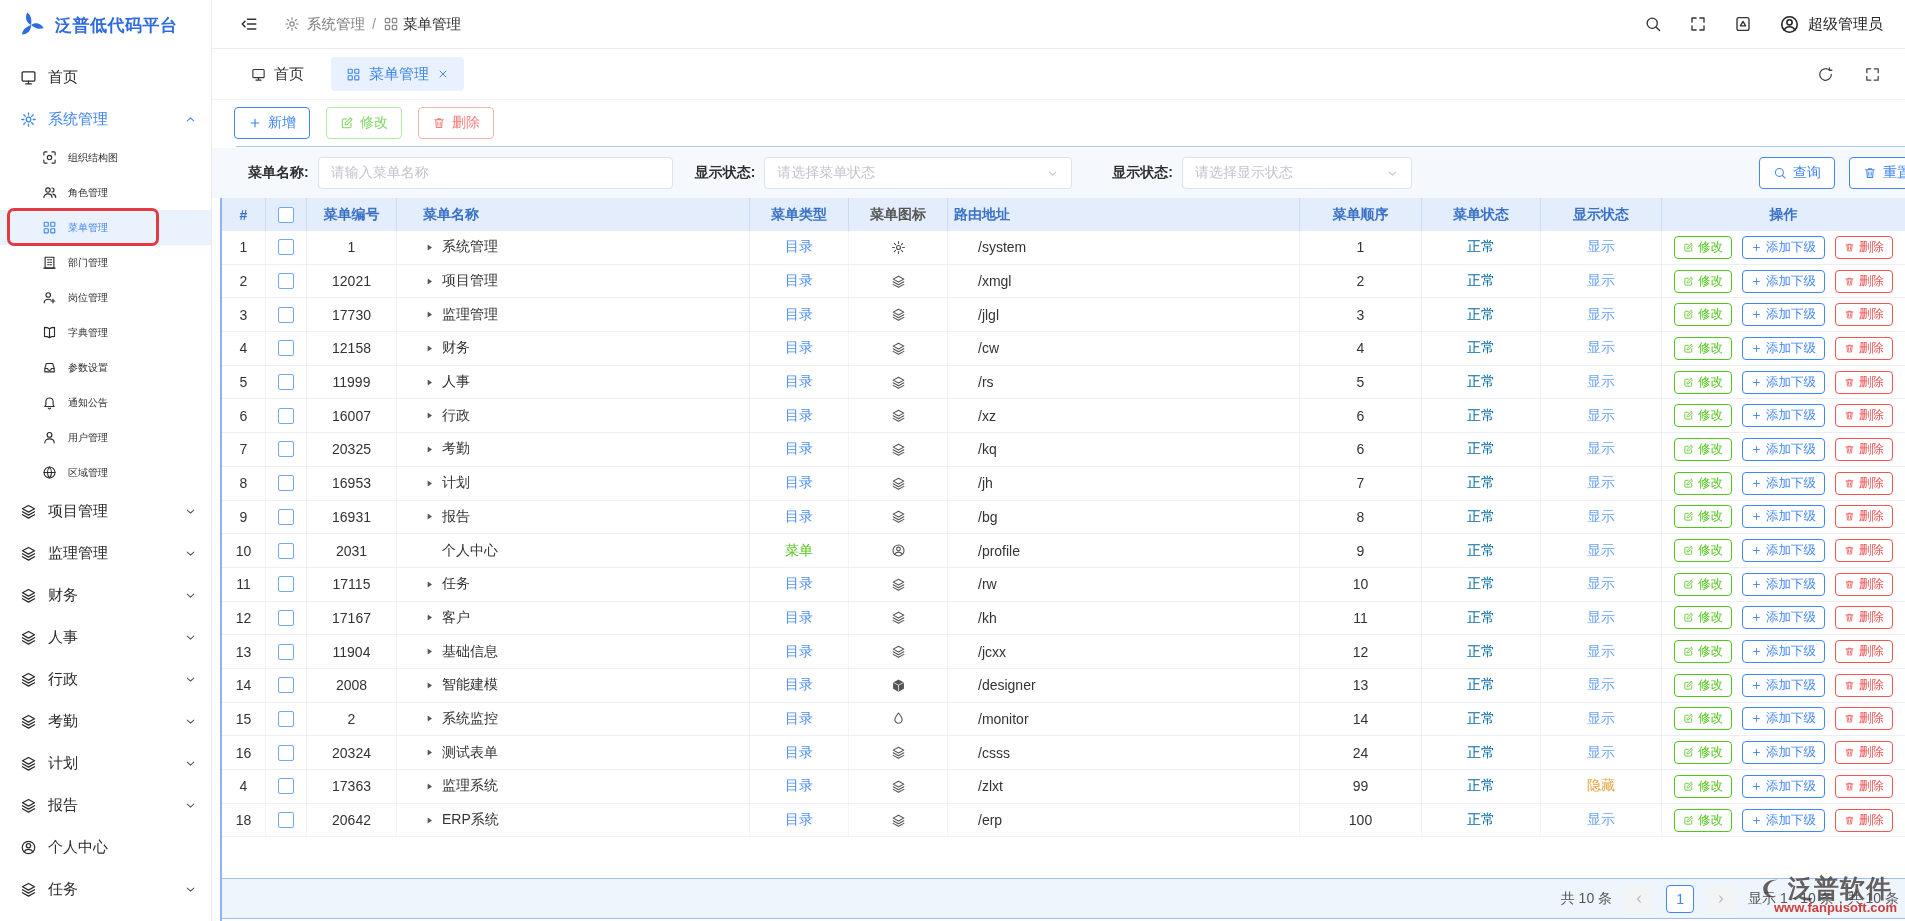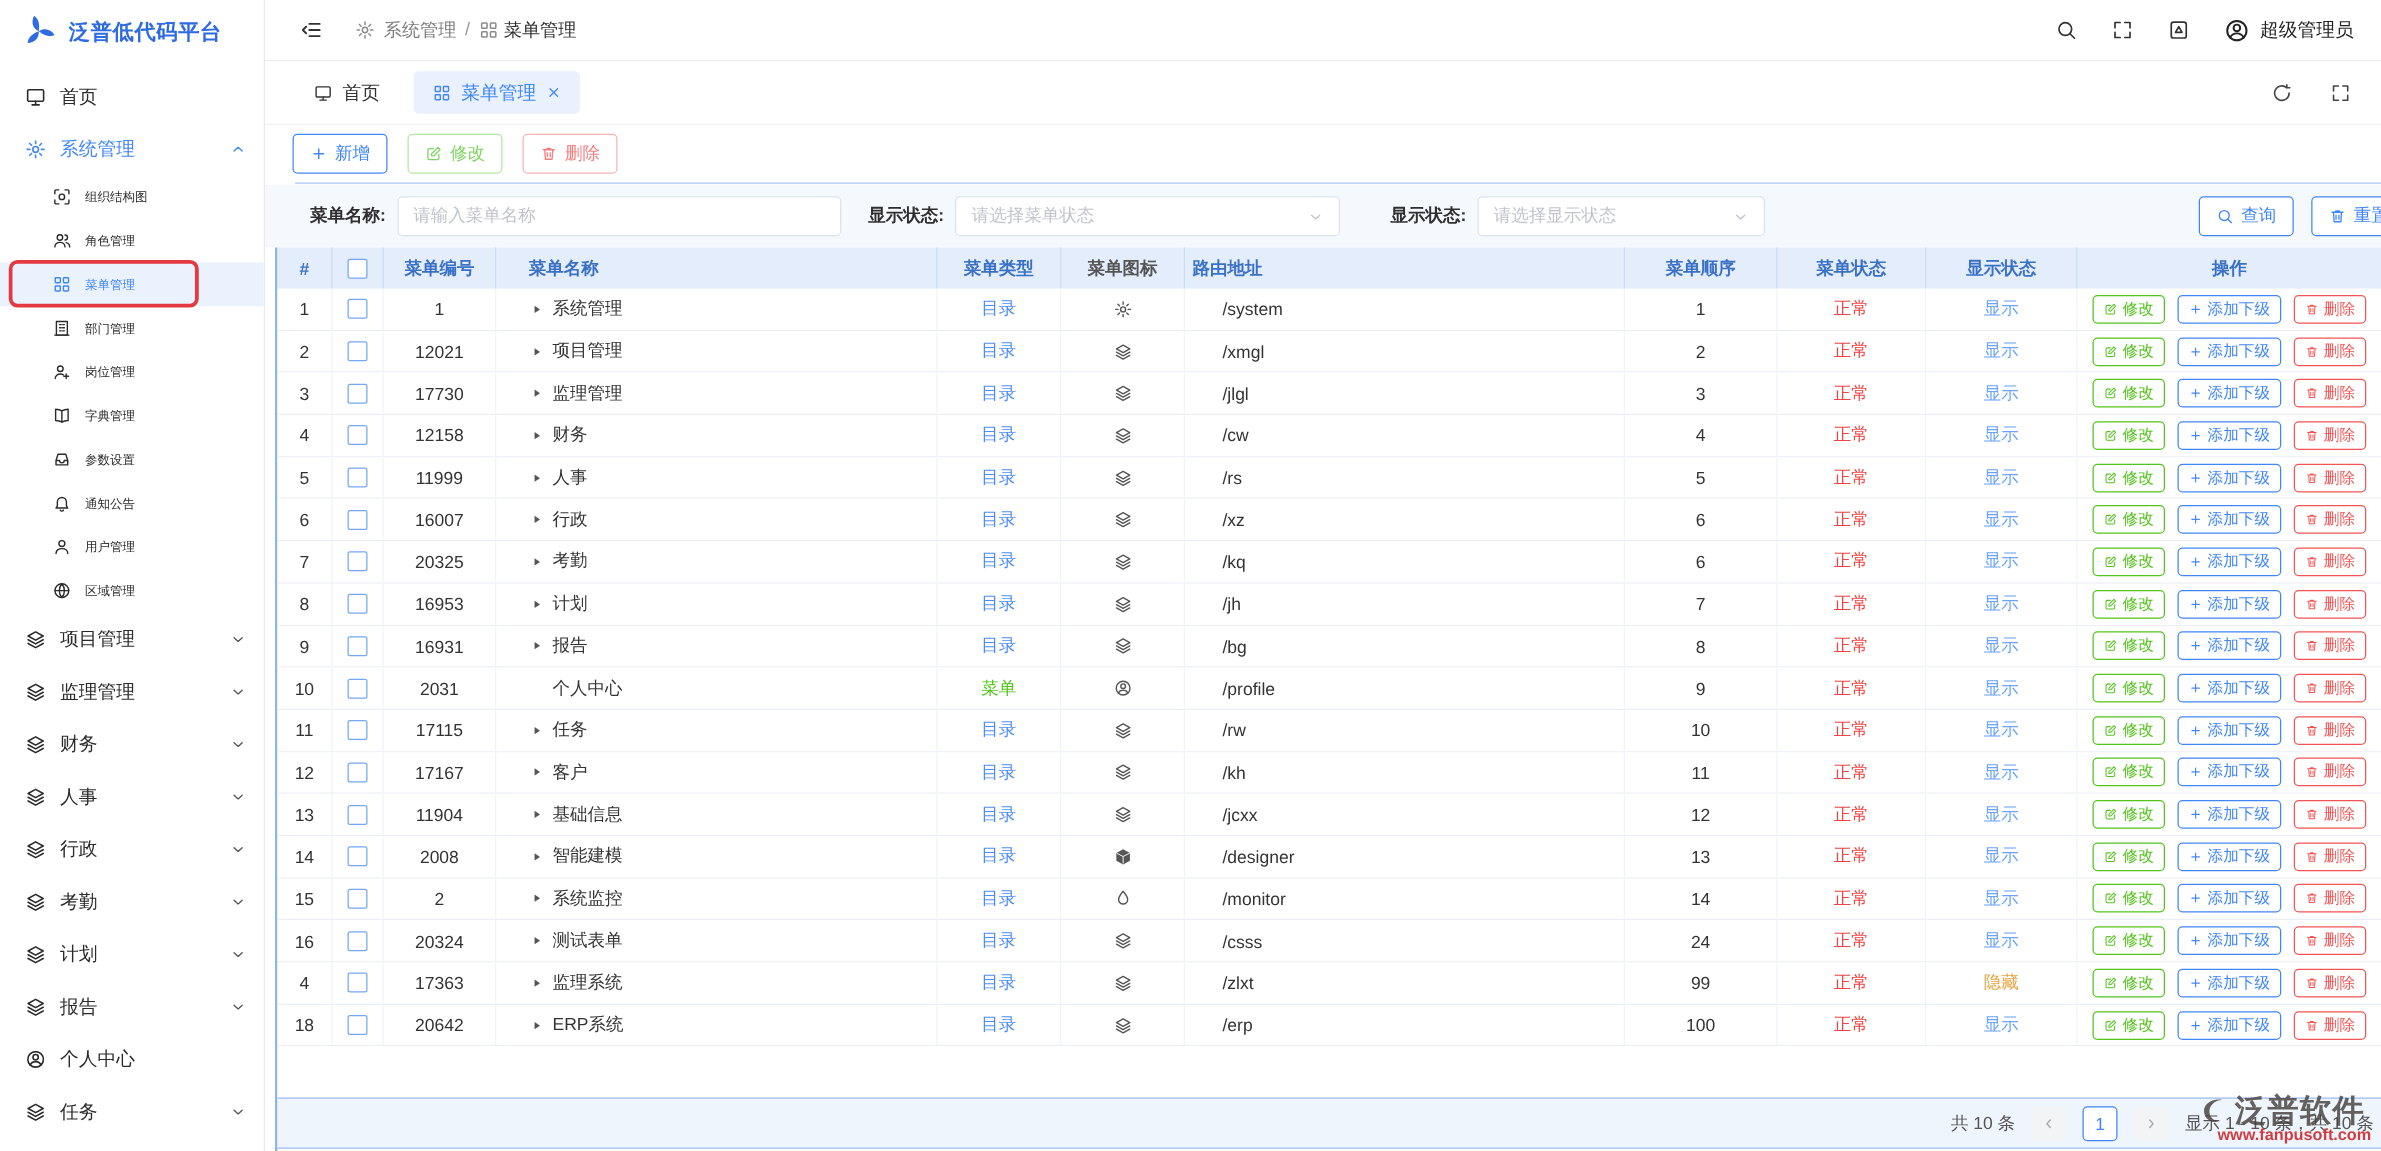--- a/index.html
+++ b/index.html
@@ -93,21 +93,21 @@
   .c-order{flex:0 0 122px;}
   .c-status{flex:0 0 119px;}
   .c-display{flex:0 0 121px;}
   .c-ops{flex:1;gap:10px;}
   .cb{width:14px;height:14px;border:1px solid #74a7f3;border-radius:2px;background:#fff;cursor:pointer;}
   .caret{color:#555;width:12px;display:inline-flex;}
   .caret svg{width:11px;height:11px;}
   .caret.empty{visibility:hidden;}
   .t-dir{color:#4c8df6;}
   .t-menu{color:#52c41a;}
-  .mstatus{color:#ef4444;}
+  .mstatus{color:#0369a1;}
   .mdisplay{color:#6ba3f7;}
   .mdisplay.d-hide{color:#e6a23c;}
   .abtn{height:23px;padding:0 8px;border-radius:4px;border:1px solid;background:#fff;display:inline-flex;align-items:center;gap:4px;font-size:12.5px;cursor:pointer;font-family:inherit;}
   .abtn .icn svg{width:11px;height:11px;}
   .a-edit{color:#52c41a;border-color:#52c41a;}
   .a-add{color:#4086f4;border-color:#4086f4;}
   .a-del{color:#f25454;border-color:#f25454;}
   .tbody-empty{flex:1;background:#fff;}
 
   .pagebar{height:39px;flex:0 0 39px;background:#eef5fd;border-top:1px solid #9dbdf3;border-bottom:1px solid #9dbdf3;display:flex;align-items:center;justify-content:flex-end;gap:13px;padding-right:6px;color:#555;}

